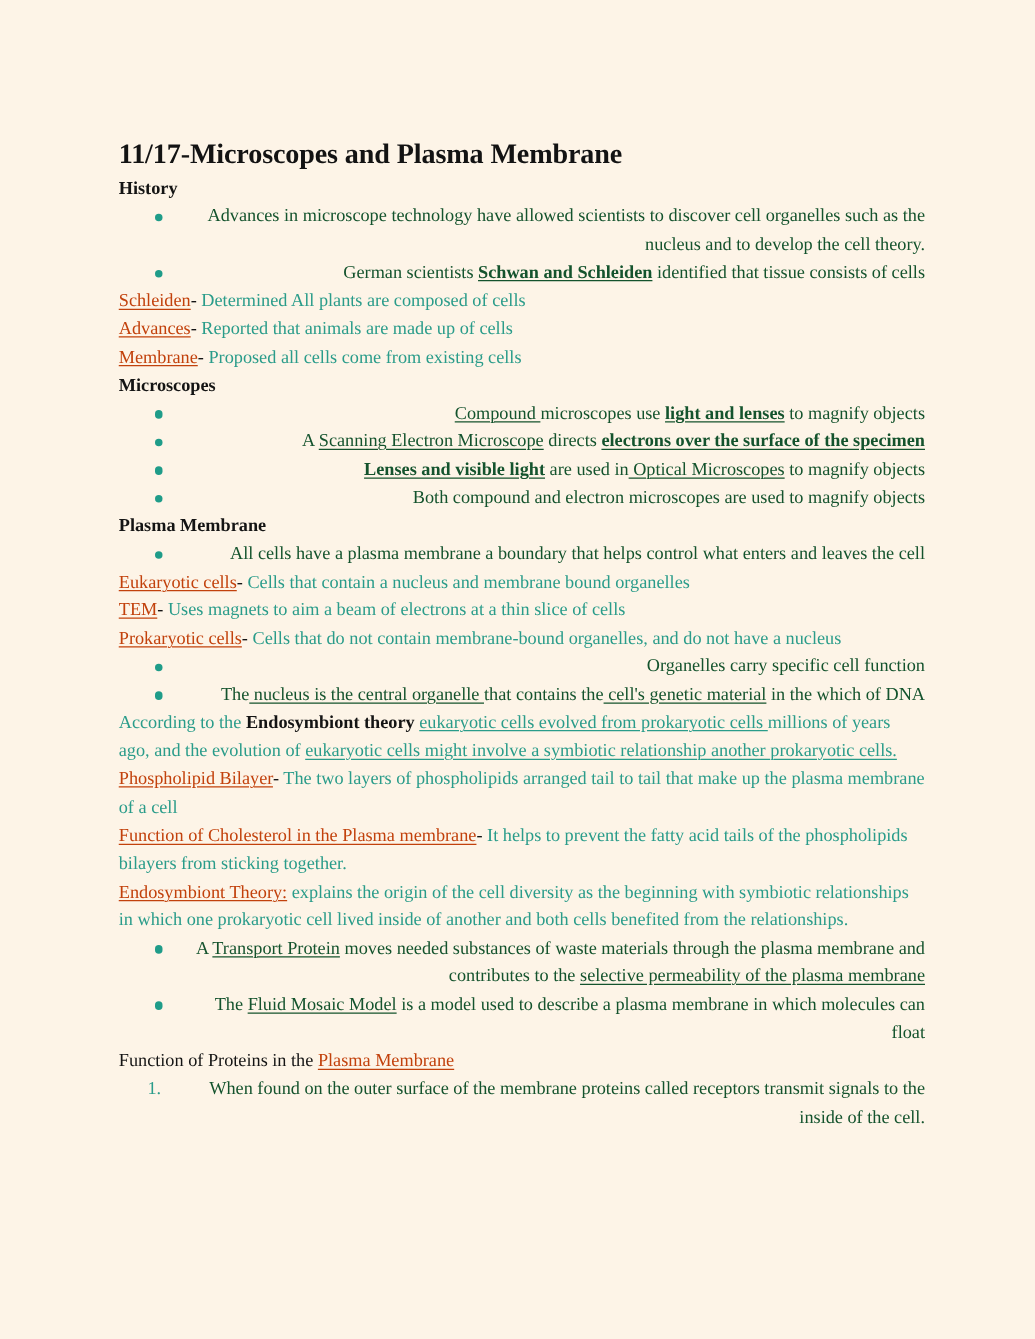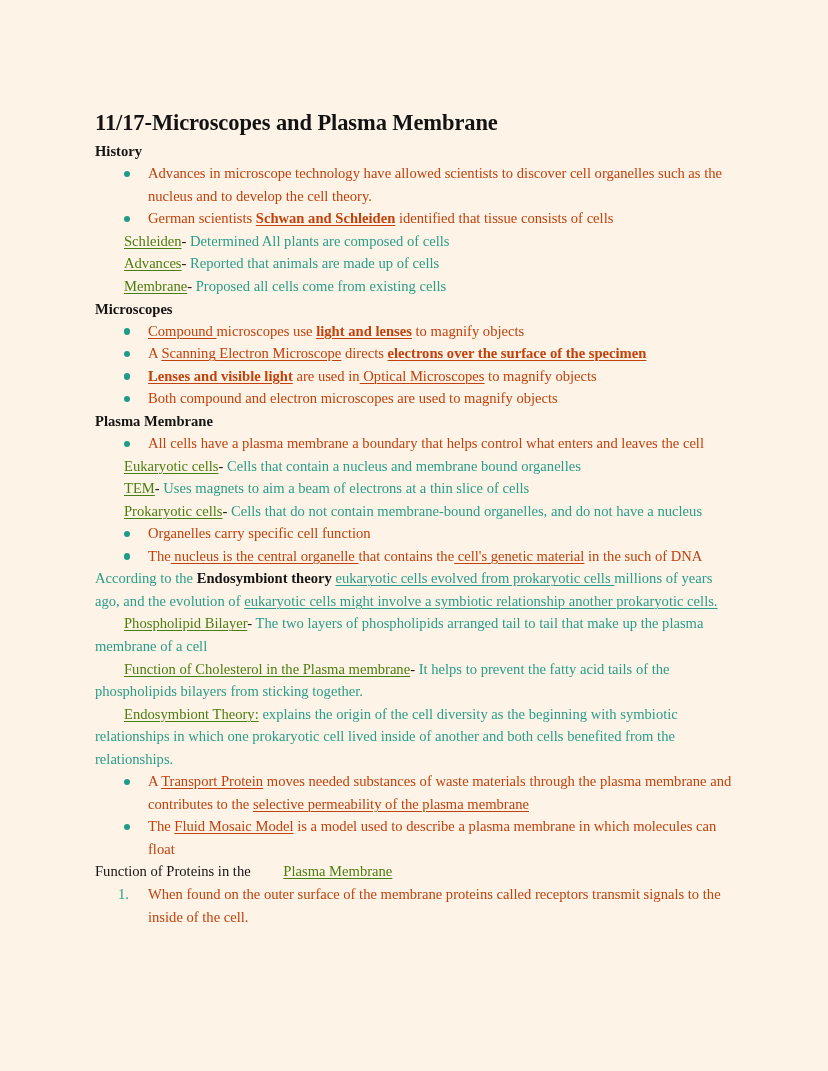--- a/index.html
+++ b/index.html
@@ -47,24 +47,25 @@
     text-indent: 0;
   }
   ul.bl, ol.nl {
     margin: 0;
     padding: 0;
     list-style: none;
   }
   ul.bl > li, ol.nl > li {
     position: relative;
     font-size: 14.6px;
-    color: #c2410c;
+    color: #14532d;
     line-height: 1.545;
     padding-left: 53px;
     margin: 0;
+    text-align: right;
   }
   ul.bl > li::before {
     content: "";
     position: absolute;
     left: 29px;
     top: 8.5px;
     width: 6.4px;
     height: 6.4px;
     border-radius: 50%;
     background: #1f9c89;
@@ -78,25 +79,24 @@
   }
   ol.nl > li::before {
     content: counter(olc) ".";
     position: absolute;
     left: 23px;
     top: 0;
     color: #2a9c8a;
     font-size: 14.6px;
   }
   .k {            
-    color: #4d7c0f;
+    color: #c2410c;
     text-decoration: underline;
     text-decoration-thickness: 1px;
     text-underline-offset: 1.5px;
-    margin-left: 29px;
   }
   .kb {           
     color: #141414;
     font-weight: bold;
   }
   .kp {           
     color: #141414;
   }
   .u {            
     text-decoration: underline;
@@ -136,21 +136,21 @@
 
   <h2 class="sec-head">Plasma Membrane</h2>
   <ul class="bl">
     <li><span>All cells have a plasma membrane a boundary that helps control what enters and leaves the cell</span></li>
   </ul>
   <p class="para"><span class="k">Eukaryotic cells</span><span class="kp">- </span><span>Cells that contain a nucleus and membrane bound organelles</span></p>
   <p class="para"><span class="k">TEM</span><span class="kp">- </span><span>Uses magnets to aim a beam of electrons at a thin slice of cells</span></p>
   <p class="para"><span class="k">Prokaryotic cells</span><span class="kp">- </span><span>Cells that do not contain membrane-bound organelles, and do not have a nucleus</span></p>
   <ul class="bl">
     <li><span>Organelles carry specific cell function</span></li>
-    <li><span>The</span><span class="u"> nucleus is the central organelle </span><span>that contains the</span><span class="u"> cell's genetic material</span><span> in the such of DNA</span></li>
+    <li><span>The</span><span class="u"> nucleus is the central organelle </span><span>that contains the</span><span class="u"> cell's genetic material</span><span> in the which of DNA</span></li>
   </ul>
   <p class="para"><span>According to the </span><span class="kb">Endosymbiont theory</span><span> </span><span class="u">eukaryotic cells evolved from prokaryotic cells </span><span>millions of years ago, and the evolution of </span><span class="u">eukaryotic cells might involve a symbiotic relationship another prokaryotic cells.</span></p>
   <p class="para"><span class="k">Phospholipid Bilayer</span><span class="kp">- </span><span>The two layers of phospholipids arranged tail to tail that make up the plasma membrane of a cell</span></p>
   <p class="para"><span class="k">Function of Cholesterol in the Plasma membrane</span><span class="kp">- </span><span>It helps to prevent the fatty acid tails of the phospholipids bilayers from sticking together.</span></p>
   <p class="para"><span class="k">Endosymbiont Theory:</span><span> </span><span>explains the origin of the cell diversity as the beginning with symbiotic relationships in which one prokaryotic cell lived inside of another and both cells benefited from the relationships.</span></p>
   <ul class="bl">
     <li><span>A </span><span class="u">Transport Protein</span><span> moves needed substances of waste materials through the plasma membrane and contributes to the </span><span class="u">selective permeability of the plasma membrane</span></li>
     <li><span>The </span><span class="u">Fluid Mosaic Model</span><span> is a model used to describe a plasma membrane in which molecules can float</span></li>
   </ul>
 

